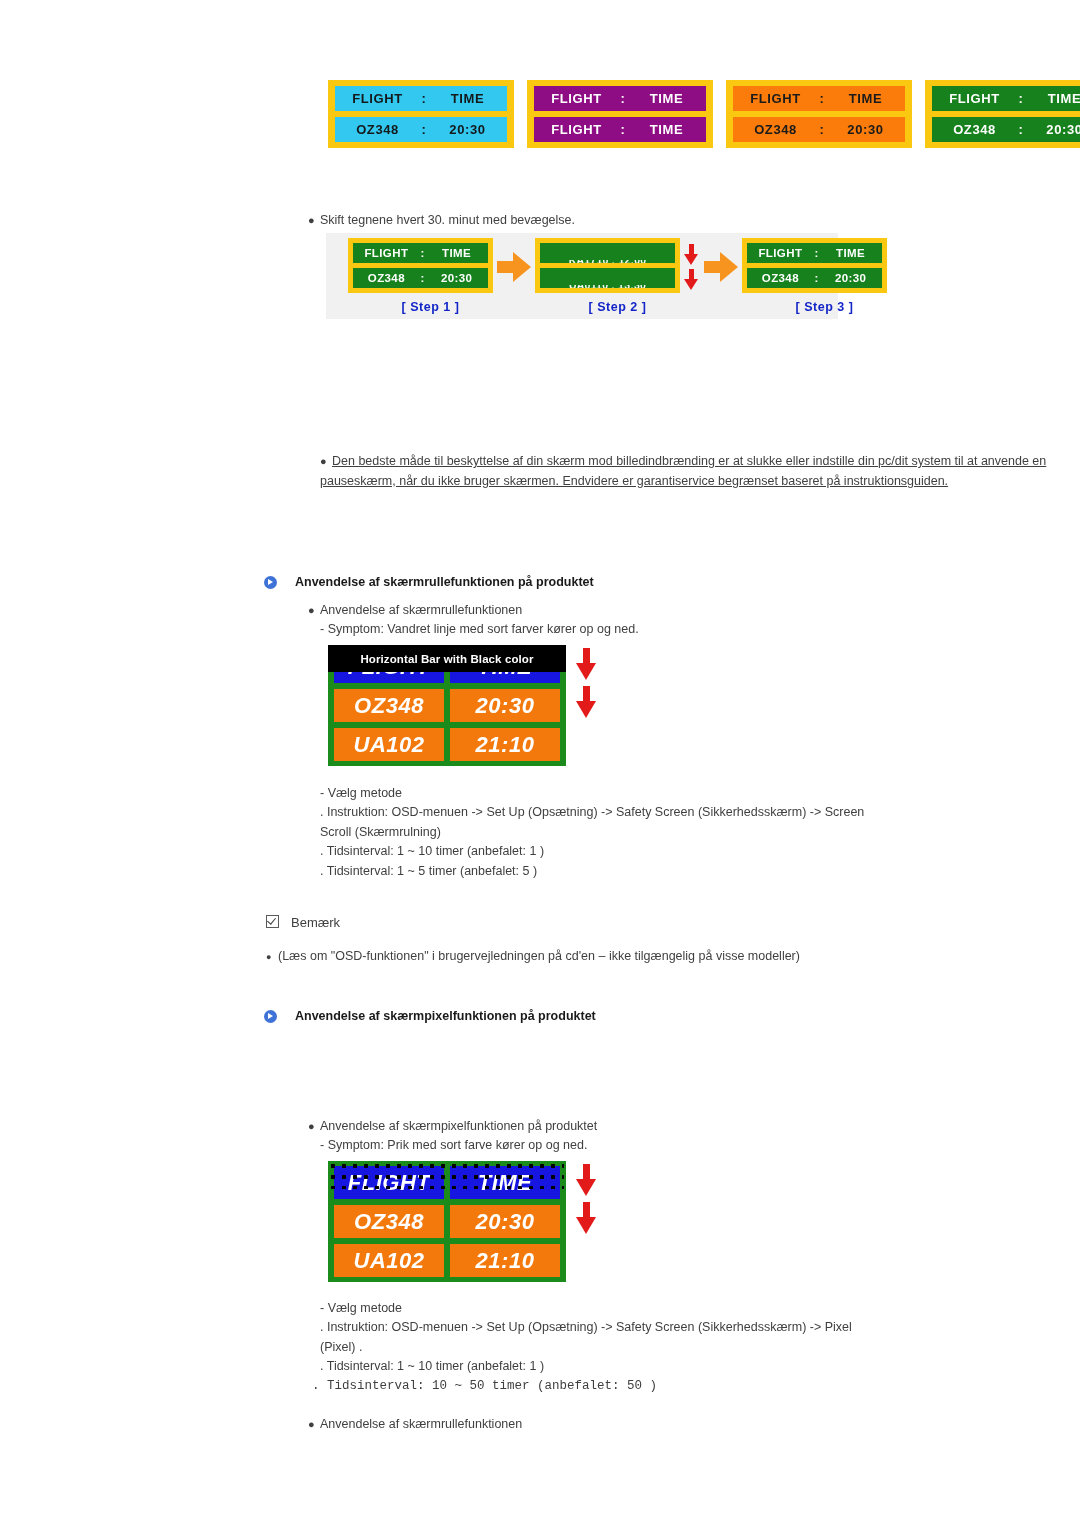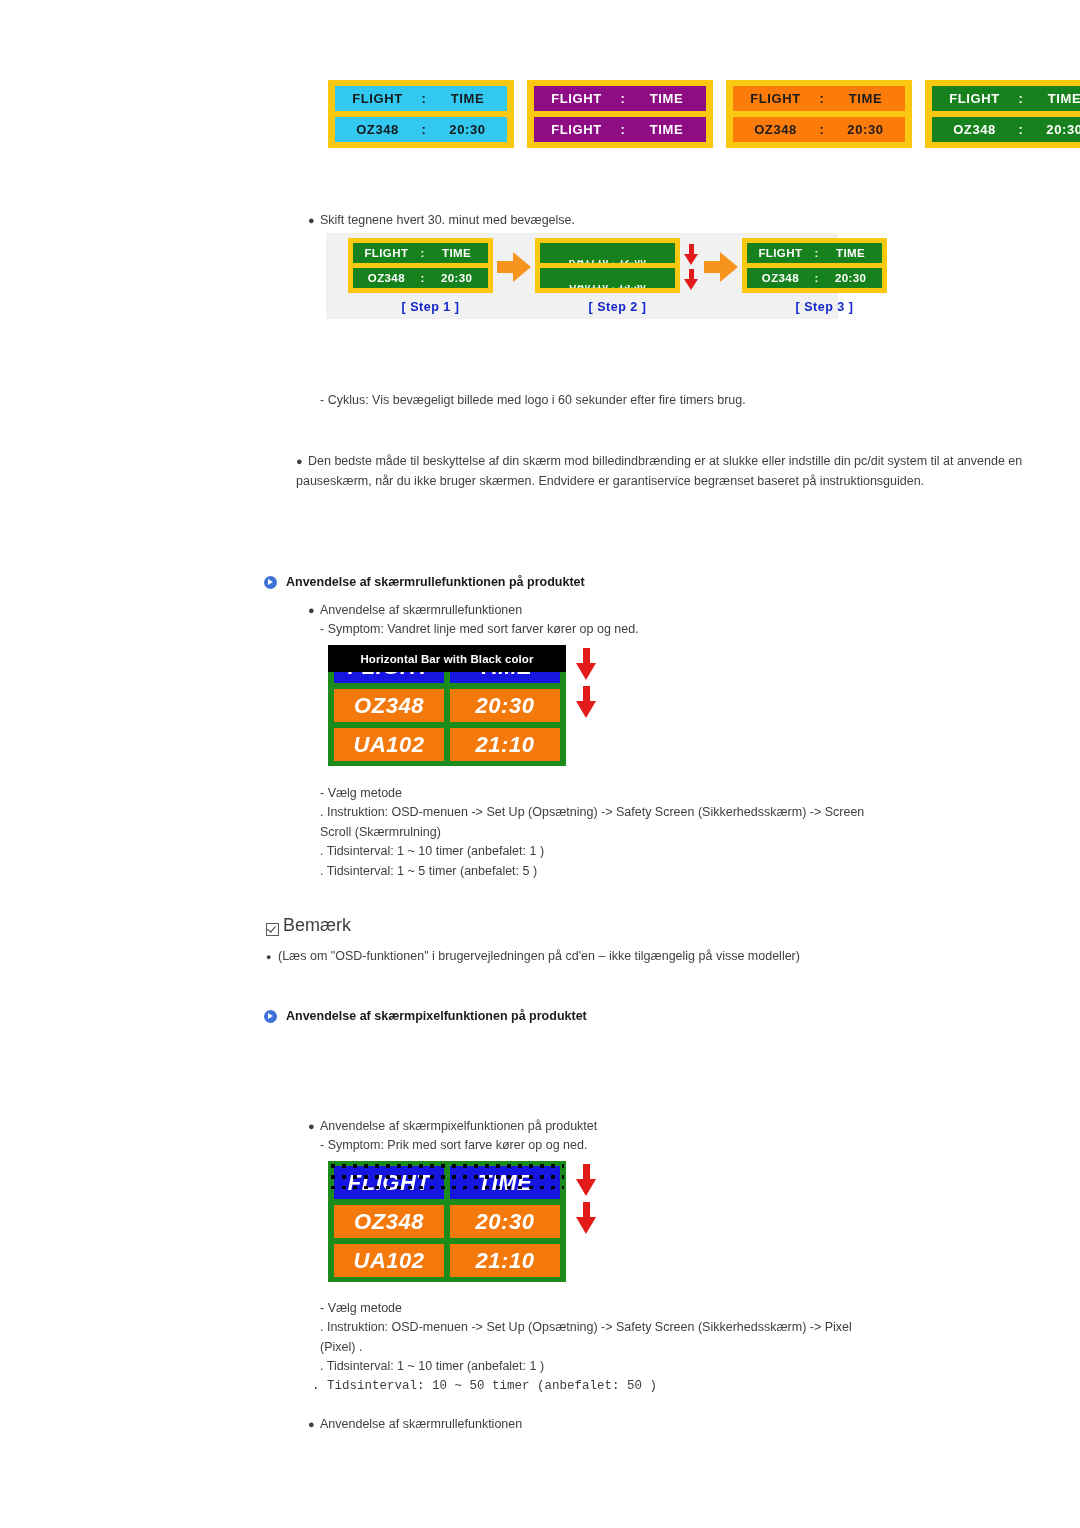--- a/index.html
+++ b/index.html
@@ -42,21 +42,21 @@
     color: #3f3f3f;
   }
 
   .section-head {
     position: absolute;
     font-size: 12.5px;
     font-weight: bold;
     color: #1a1a1a;
     display: flex;
     align-items: center;
-    gap: 9px;
+    gap: 18px;
     white-space: nowrap;
   }
   .arrow-bullet-icon {
     width: 13px; height: 13px;
     border-radius: 50%;
     background: #3f72d6;
     display: inline-block;
     position: relative;
     flex: 0 0 auto;
   }
@@ -64,25 +64,25 @@
     content: "";
     position: absolute;
     left: 4px; top: 3.2px;
     border-left: 5px solid #ffffff;
     border-top: 3.2px solid transparent;
     border-bottom: 3.2px solid transparent;
   }
 
   .note-head {
     position: absolute;
-    font-size: 18px;
+    font-size: 13px;
     color: #3f3f3f;
     display: flex;
-    align-items: flex-end;
-    gap: 4px;
+    align-items: flex-start;
+    gap: 12px;
     white-space: nowrap;
   }
   .check-box-icon {
     width: 11px; height: 11px;
     border: 1px solid #5a5a5a;
     display: inline-block;
     position: relative;
     flex: 0 0 auto;
   }
   .check-box-icon::after {
@@ -444,25 +444,22 @@
           <span class="lbl">OZ348</span>
           <span>:</span>
           <span class="val">20:30</span>
         </div>
       </div>
       <div class="step-caption">[ Step 3 ]</div>
     </div>
 
   </div>
 
-  <div class="bullet-line" style="left:320px; top:391px;">
-    <span>- Cyklus: Vis bevægeligt billede med logo i 60 sekunder efter fire timers brug.</span>
-  </div>
-
-  <div class="bullet-line wrap" style="left:296px; top:452px; width:760px;">
+
+  <div class="bullet-line wrap" style="left:320px; top:452px; width:760px;text-decoration:underline;">
     <span class="dot">●</span><span>Den bedste måde til beskyttelse af din skærm mod billedindbrænding er at slukke eller indstille din pc/dit system til at anvende en pauseskærm, når du ikke bruger skærmen. Endvidere er garantiservice begrænset baseret på instruktionsguiden.</span>
   </div>
 
   <div class="section-head" style="left:264px; top:575px;">
     <span class="arrow-bullet-icon"></span>
     <span>Anvendelse af skærmrullefunktionen på produktet</span>
   </div>
 
   <div class="bullet-line" style="left:308px; top:601px;">
     <span class="dot">●</span><span>Anvendelse af skærmrullefunktionen</span>

